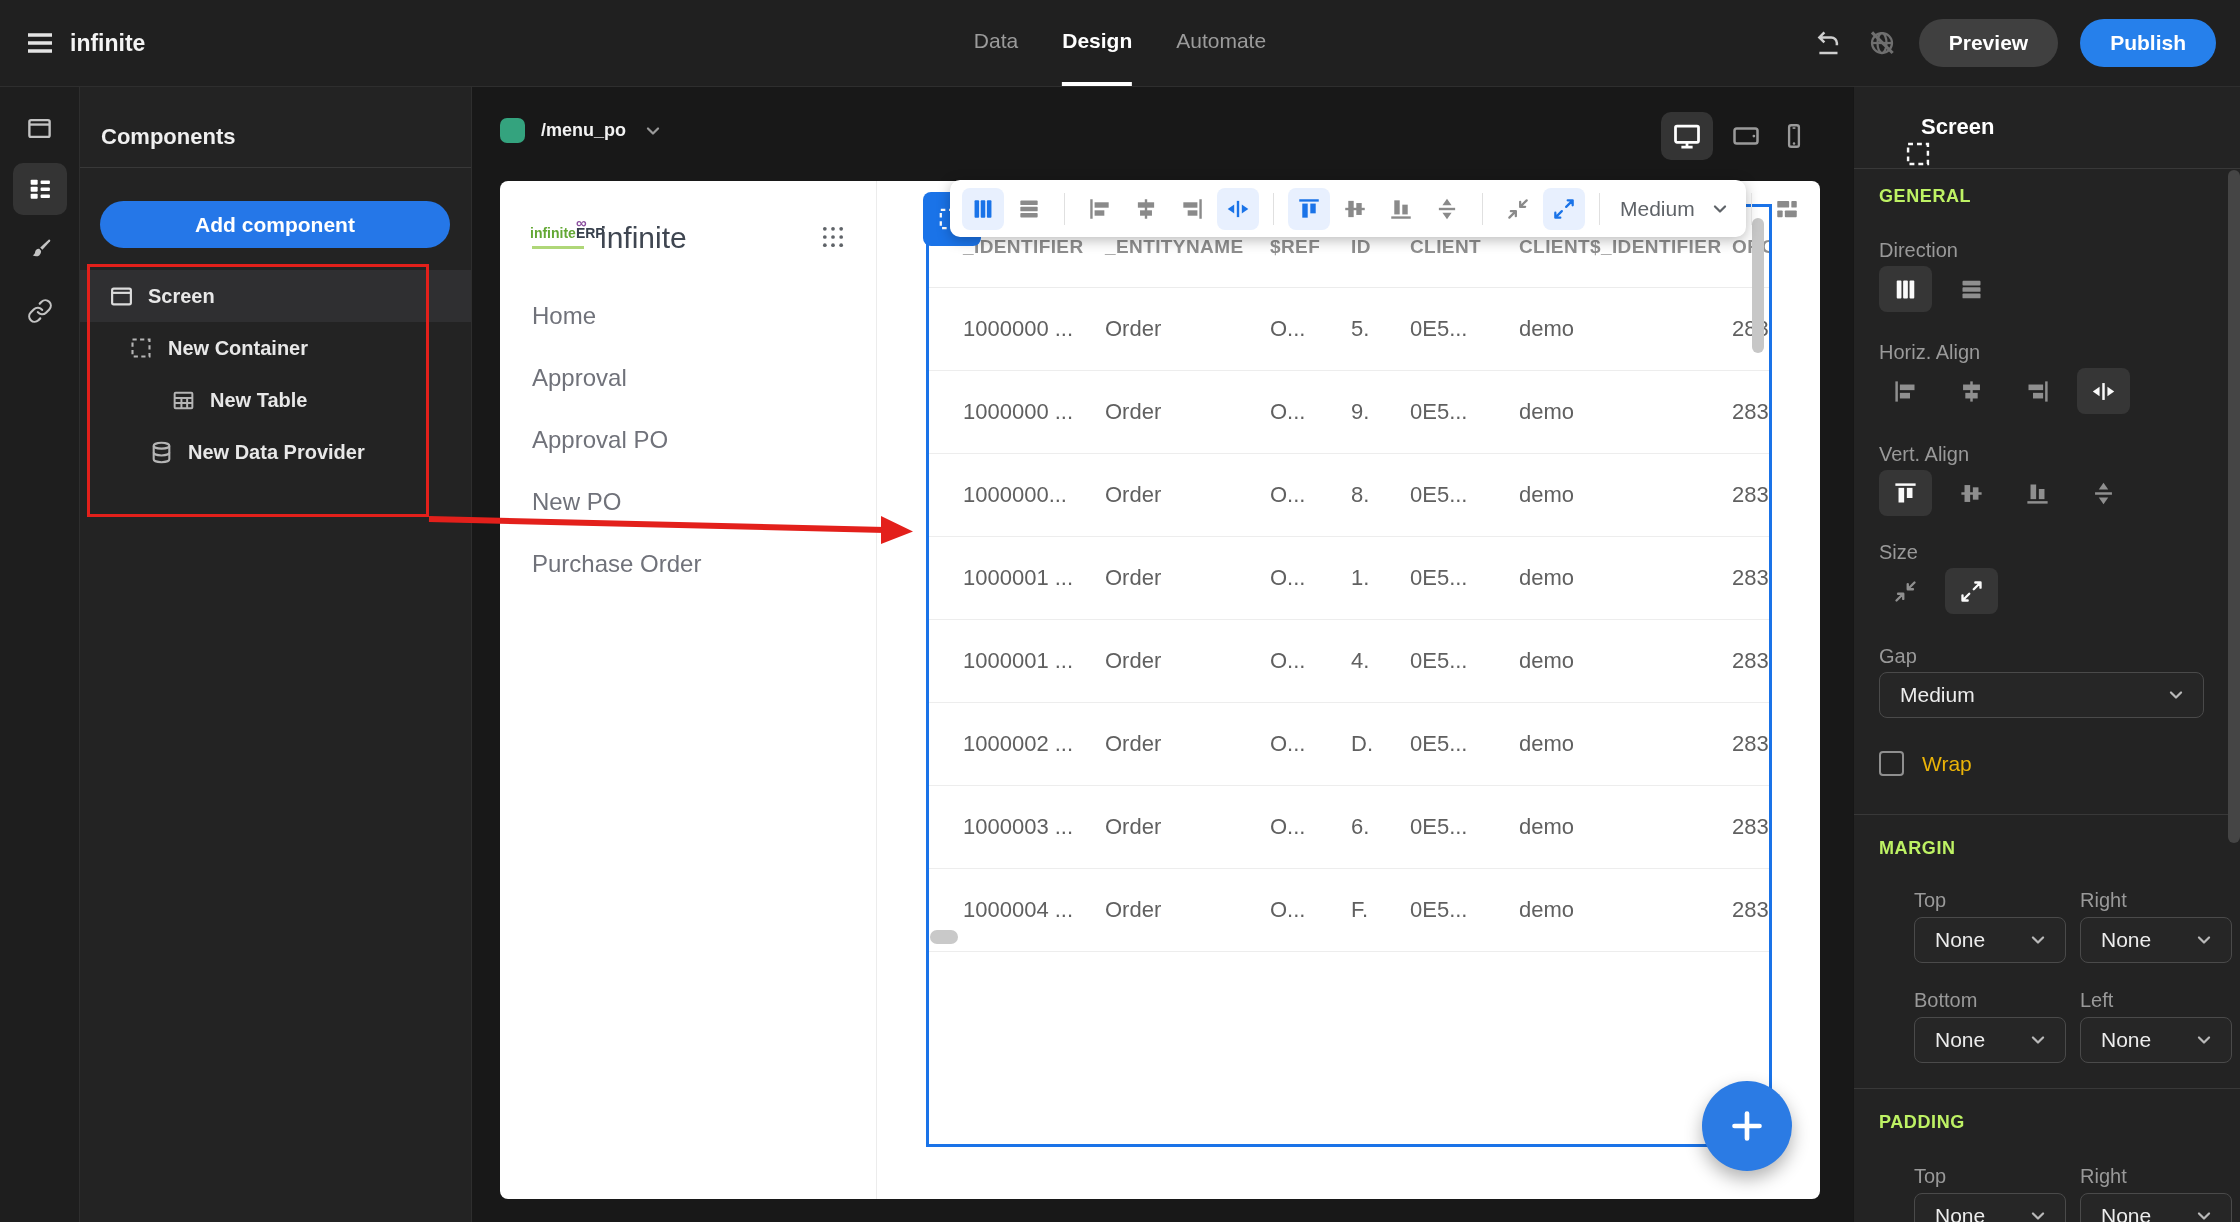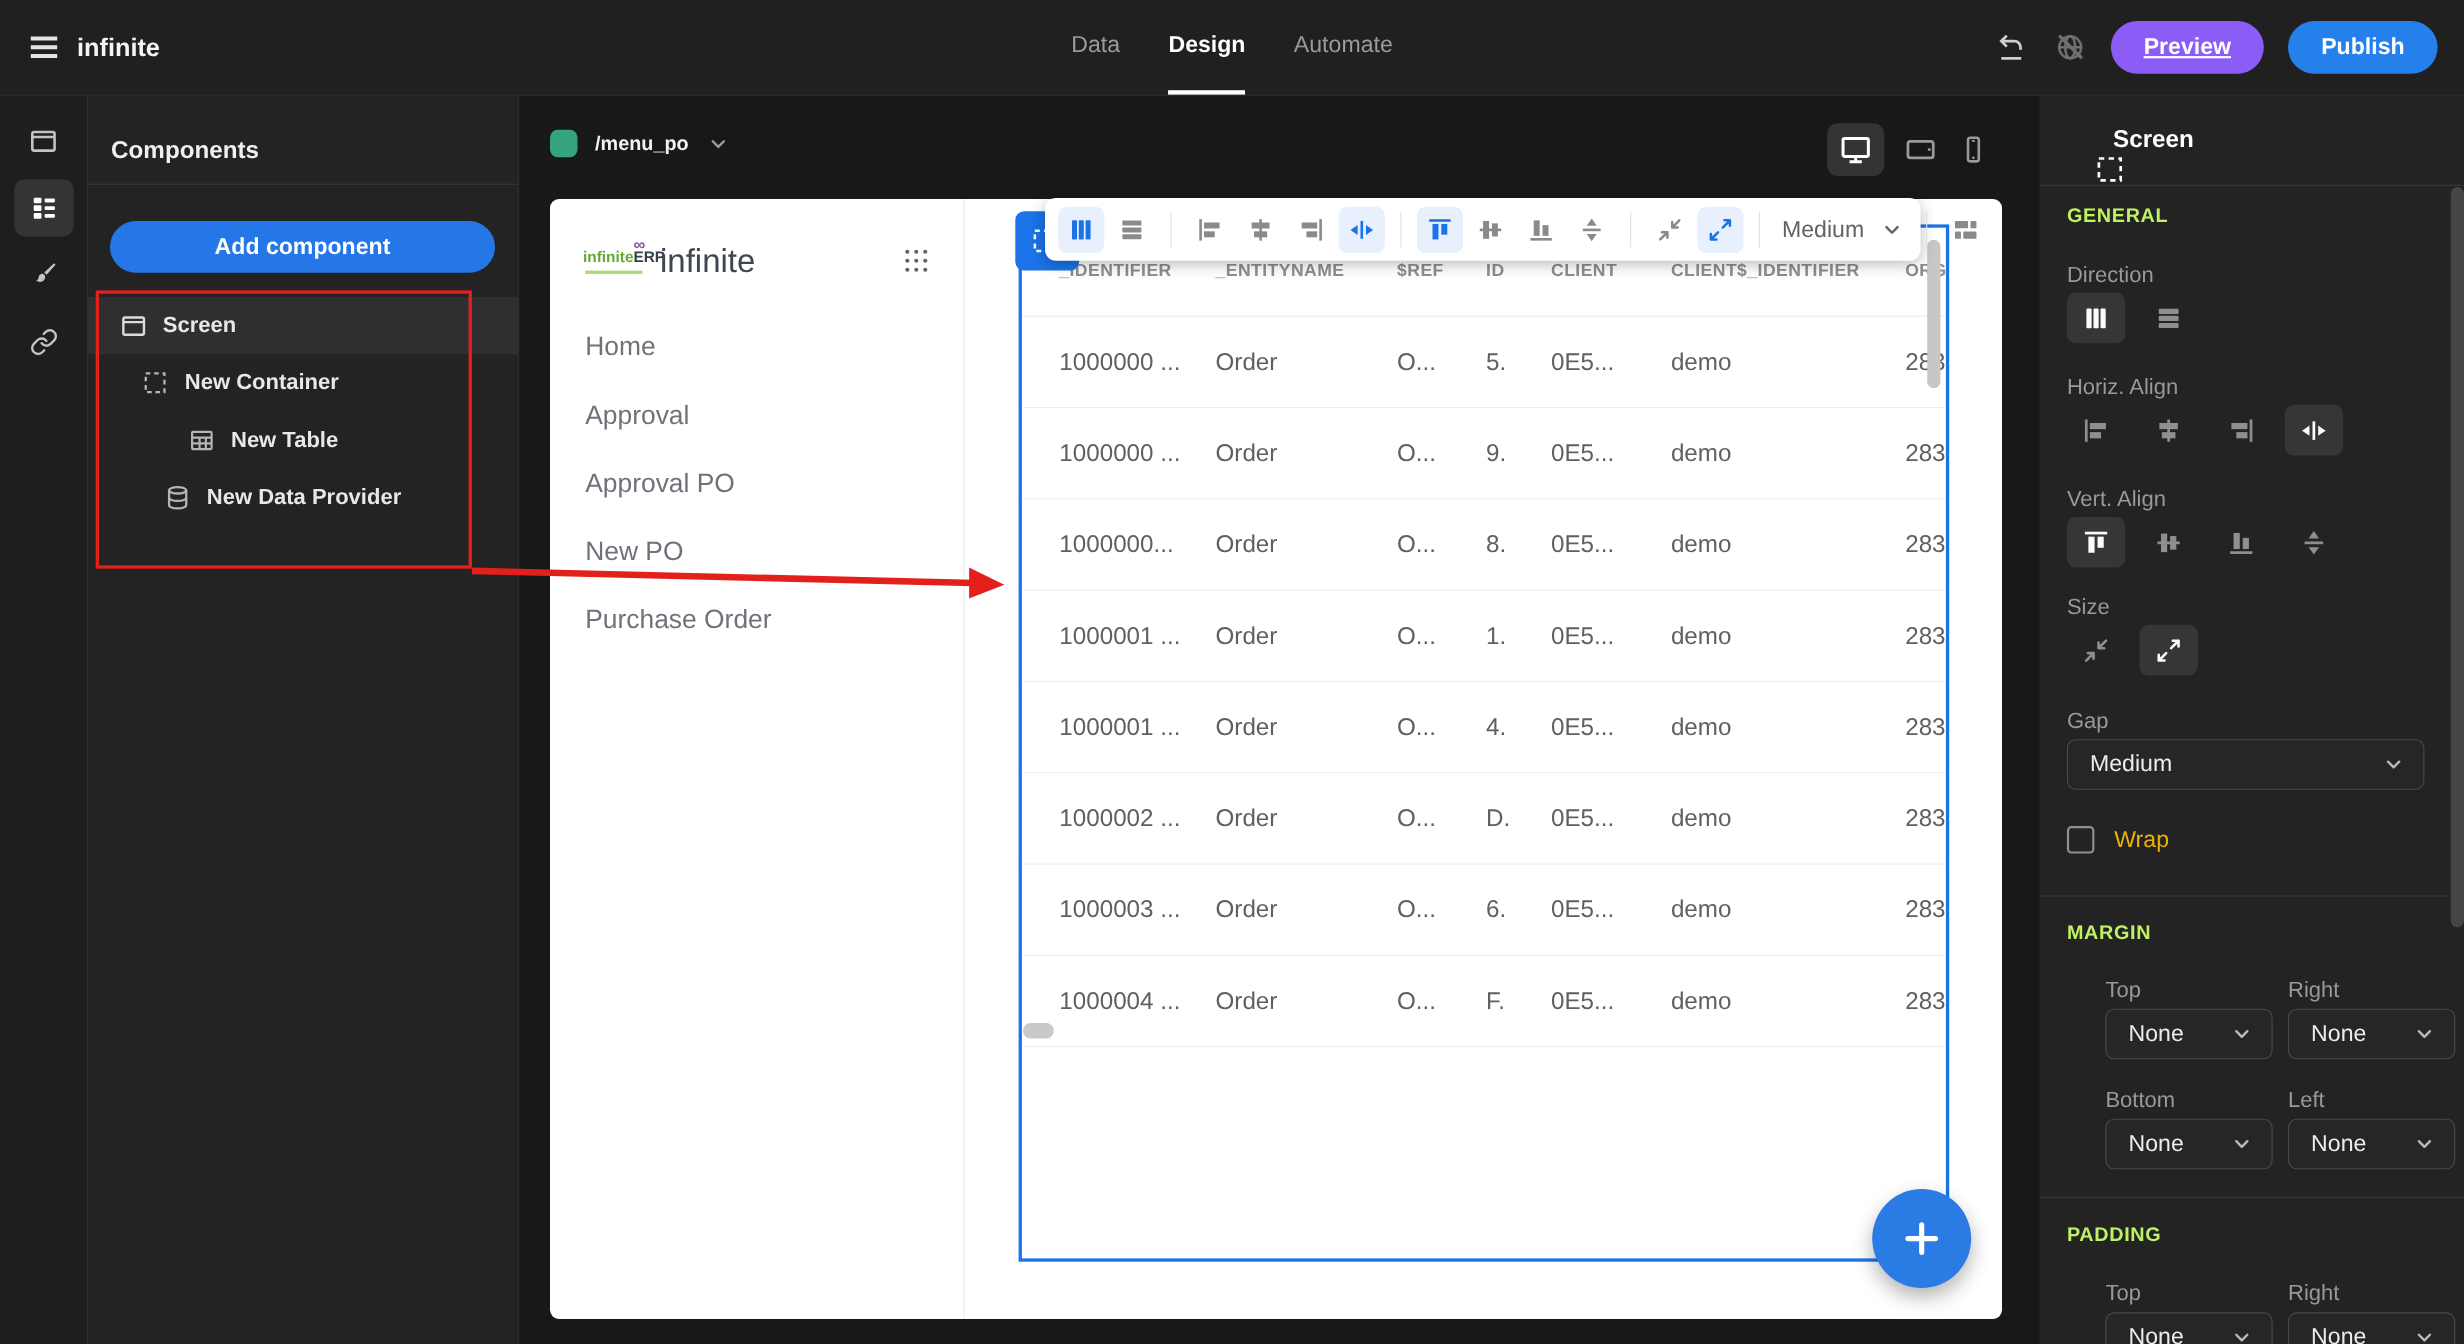--- a/index.html
+++ b/index.html
@@ -17,21 +17,21 @@
   .hamburger{position:absolute;left:24px;top:27px;width:32px;height:32px;color:#e4e4e4;cursor:pointer;}
   .brand{position:absolute;left:70px;top:0;height:86px;line-height:86px;font-size:23px;font-weight:bold;color:#f4f4f4;}
   .tabs{position:absolute;left:50%;transform:translateX(-50%);top:0;height:86px;display:flex;gap:44px;text-align:center;}
   .tab{height:82px;display:flex;align-items:center;font-size:21px;color:#9b9b9b;border-bottom:4px solid transparent;cursor:pointer;}
   .tab.active{color:#fff;font-weight:bold;border-bottom-color:#fff;}
   .top-right{position:absolute;right:24px;top:0;height:86px;display:flex;align-items:center;gap:22px;}
   .tbtn{width:30px;height:30px;color:#cfcfcf;cursor:pointer;}
   .tbtn.dis{color:#6f6f6f;}
   .pill{height:48px;border-radius:24px;display:flex;align-items:center;padding:0 30px;
         font-size:21px;font-weight:bold;color:#fff;cursor:pointer;}
-  .pill.ghost{background:#8b5cf6;text-decoration:underline;}
+  .pill.ghost{background:#404040;}
   .pill.primary{background:var(--blue);}
   
   .rail{position:absolute;left:0;top:86px;width:79px;bottom:0;background:var(--rail);
         border-right:1px solid var(--line);z-index:15;display:flex;flex-direction:column;align-items:center;padding-top:16px;gap:9px;}
   .ritem{width:54px;height:52px;border-radius:10px;display:flex;align-items:center;justify-content:center;color:#c3c3c3;cursor:pointer;}
   .ritem.active{background:#343434;color:#fff;}
   
   .components{position:absolute;left:80px;top:86px;width:391px;bottom:0;background:var(--panel);
               border-right:1px solid var(--line);z-index:15;}
   .cp-title{padding:38px 0 0 21px;font-size:22px;font-weight:bold;color:#f0f0f0;height:43px;}
@@ -66,21 +66,21 @@
   .lgu{position:absolute;left:2px;top:21px;width:52px;height:3px;background:#8dc63f;opacity:.7;}
   .app-title{position:absolute;left:70px;top:2px;font-size:30px;color:#3f4651;}
   .app-dots{position:absolute;right:3px;top:4px;width:28px;height:28px;color:#5f6368;cursor:pointer;}
   .app-menu{position:absolute;left:32px;top:121px;display:flex;flex-direction:column;gap:34px;}
   .app-menu .mi{font-size:24px;color:#70727a;cursor:pointer;}
   
   .tablec{position:absolute;left:426px;top:23px;width:846px;height:943px;border:3px solid var(--selblue);
           background:#fff;box-sizing:border-box;cursor:pointer;}
   .thead,.trow{padding-left:34px;display:grid;grid-template-columns:142px 165px 81px 59px 109px 213px 160px;
           overflow:hidden;align-items:center;}
-  .thead{height:80px;border-bottom:1px solid #ececec;font-size:16px;font-weight:bold;color:#8e8e8e;letter-spacing:.4px;}
+  .thead{height:80px;border-bottom:1px solid #ececec;font-size:19px;font-weight:bold;color:#8e8e8e;letter-spacing:.4px;}
   .trow{height:82px;border-bottom:1px solid #ededed;font-size:22px;color:#606060;}
   .vthumb{position:absolute;right:5px;top:11px;width:12px;height:135px;border-radius:6px;background:#c7c7c7;cursor:pointer;}
   .hthumb{position:absolute;left:1px;top:723px;width:28px;height:14px;border-radius:7px;background:#c9c9c9;cursor:pointer;}
   .badge{position:absolute;left:452px;top:106px;width:58px;height:54px;border-radius:8px;background:var(--selblue);z-index:5;}
   .badge .ic{position:absolute;left:7px;top:7px;width:26px;height:26px;color:#fff;}
   
   .ftoolbar{position:absolute;left:479px;top:94px;width:796px;height:57px;background:#fff;border-radius:10px;
             box-shadow:0 3px 14px rgba(0,0,0,.28);z-index:10;display:flex;align-items:center;padding:0 12px;gap:4px;box-sizing:border-box;}
   .tbtn2{width:42px;height:42px;border-radius:8px;display:flex;align-items:center;justify-content:center;color:#8a8a8a;cursor:pointer;flex:0 0 auto;}
   .tbtn2.on{background:var(--lblue);color:var(--selblue);}

